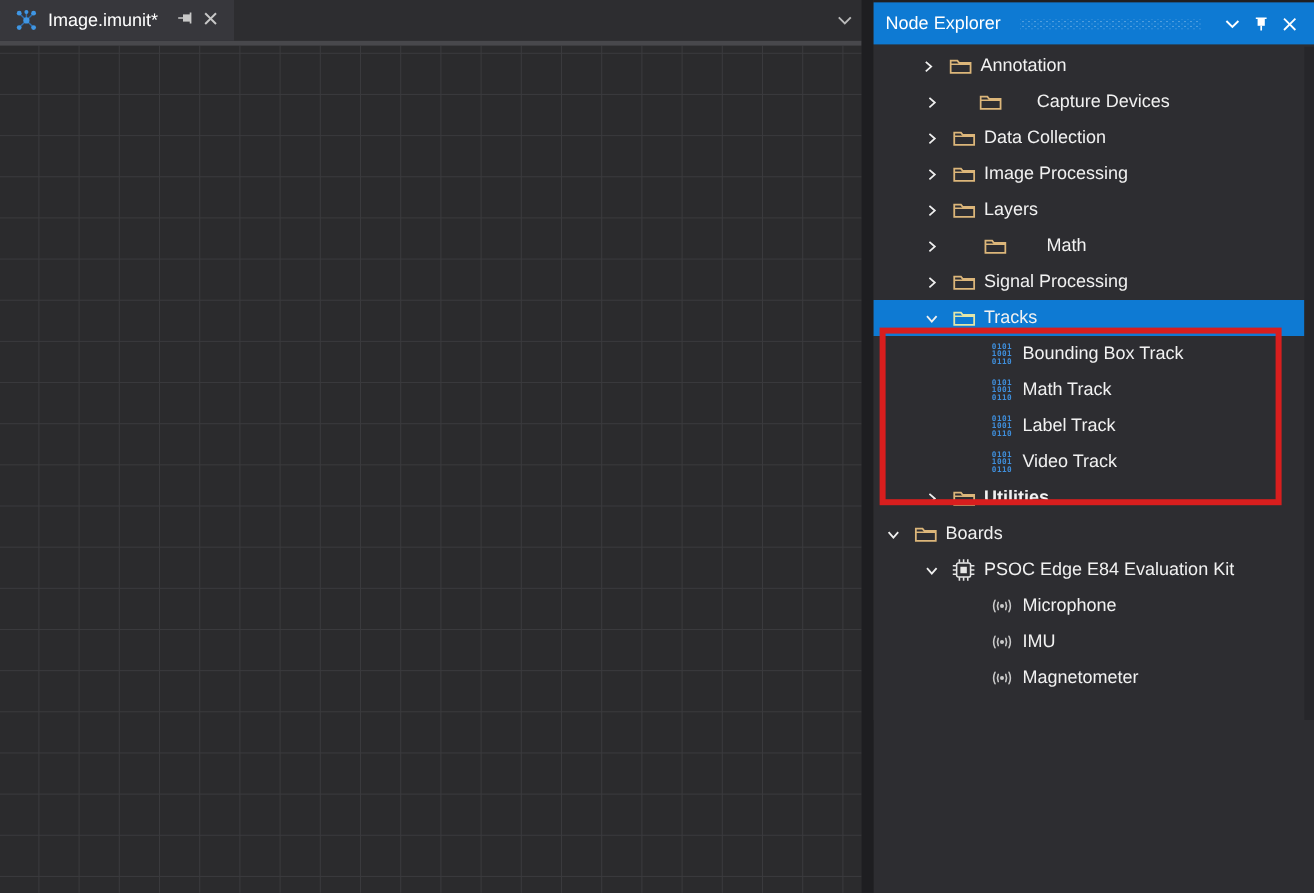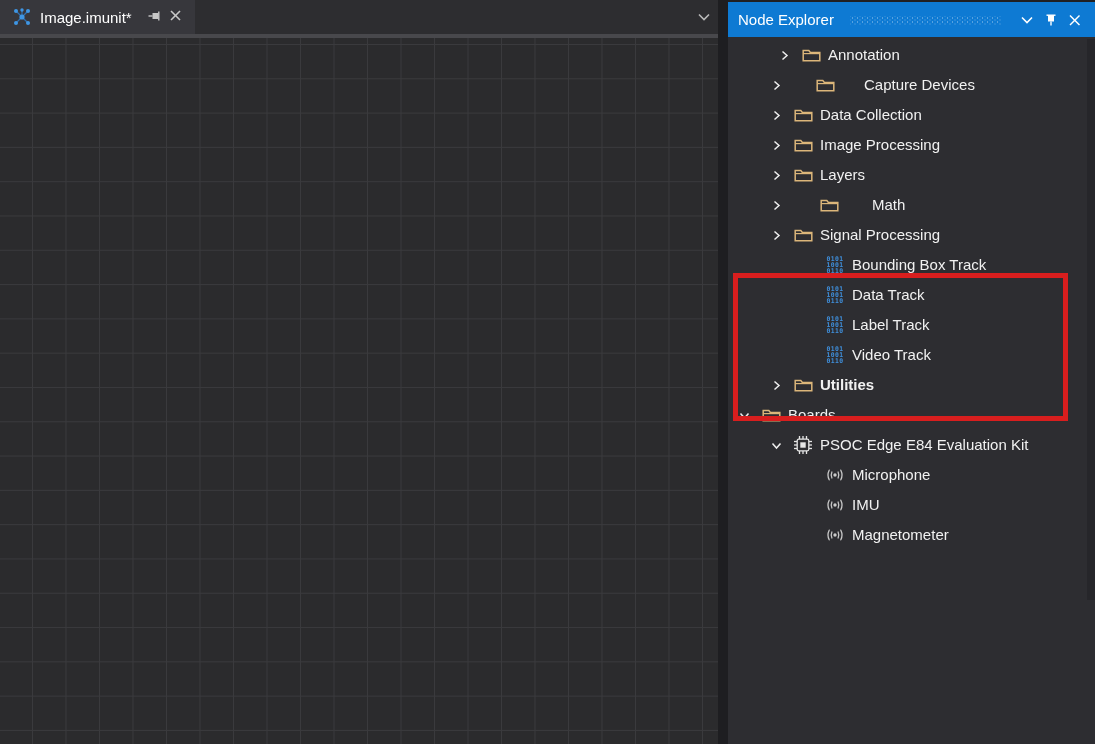--- a/index.html
+++ b/index.html
@@ -155,21 +155,21 @@
     <span class="ph-btn">
       <svg width="16" height="16" viewBox="0 0 16 16">
         <g stroke="#ffffff" stroke-width="1.5">
           <line x1="3" y1="3.5" x2="12.5" y2="13"></line>
             <line x1="12.5" y1="3.5" x2="3" y2="13"></line>
         </g>
       </svg>
     </span>
   </div>
   <div class="tree">
-      <div class="row" style="padding-left: 50px;">
+      <div class="row" style="padding-left: 39px;">
         <span class="chev-slot">
           <svg width="13" height="13" viewBox="0 0 13 13">
             <polyline points="4.5,2.5 9,6.5 4.5,10.5" fill="none" stroke="#efefef" stroke-width="1.5"></polyline>
           </svg>
         </span>
         <span class="tree-icon">
           <svg width="19" height="16" viewBox="0 0 19 16">
             <path d="M1.2 13.8 V3.6 h5.6 l1.6 1.9 h9.4 v8.3 Z" fill="none" stroke="#dcb67a" stroke-width="1.5"></path>
             <line x1="1.2" y1="6.6" x2="17.8" y2="6.6" stroke="#dcb67a" stroke-width="1.2"></line>
           </svg>
@@ -252,20 +252,34 @@
             <polyline points="4.5,2.5 9,6.5 4.5,10.5" fill="none" stroke="#efefef" stroke-width="1.5"></polyline>
           </svg>
         </span>
         <span class="tree-icon">
           <svg width="19" height="16" viewBox="0 0 19 16">
             <path d="M1.2 13.8 V3.6 h5.6 l1.6 1.9 h9.4 v8.3 Z" fill="none" stroke="#dcb67a" stroke-width="1.5"></path>
             <line x1="1.2" y1="6.6" x2="17.8" y2="6.6" stroke="#dcb67a" stroke-width="1.2"></line>
           </svg>
         </span>
         <span class="label">Signal Processing</span>
+      </div>
+      <div class="row selected" style="padding-left: 42px;">
+        <span class="chev-slot">
+          <svg width="13" height="13" viewBox="0 0 13 13">
+            <polyline points="2.5,4.5 6.5,9 10.5,4.5" fill="none" stroke="#efefef" stroke-width="1.5"></polyline>
+          </svg>
+        </span>
+        <span class="tree-icon">
+          <svg width="19" height="16" viewBox="0 0 19 16">
+            <path d="M1.2 13.8 V3.6 h5.6 l1.6 1.9 h9.4 v8.3 Z" fill="none" stroke="#e3e6a8" stroke-width="1.5"></path>
+            <line x1="1.2" y1="6.6" x2="17.8" y2="6.6" stroke="#e3e6a8" stroke-width="1.2"></line>
+          </svg>
+        </span>
+        <span class="label">Tracks</span>
       </div>
       <div class="row" style="padding-left: 74px;">
         <span class="chev-slot"></span>
         <span class="tree-icon">
           <span class="binary-icon">
             <span>0101</span>
             <span>1001</span>
             <span>0110</span>
           </span>
         </span>
@@ -273,21 +287,21 @@
       </div>
       <div class="row" style="padding-left: 74px;">
         <span class="chev-slot"></span>
         <span class="tree-icon">
           <span class="binary-icon">
             <span>0101</span>
             <span>1001</span>
             <span>0110</span>
           </span>
         </span>
-        <span class="label">Data Track</span>
+        <span class="label">Math Track</span>
       </div>
       <div class="row" style="padding-left: 74px;">
         <span class="chev-slot"></span>
         <span class="tree-icon">
           <span class="binary-icon">
             <span>0101</span>
             <span>1001</span>
             <span>0110</span>
           </span>
         </span>

